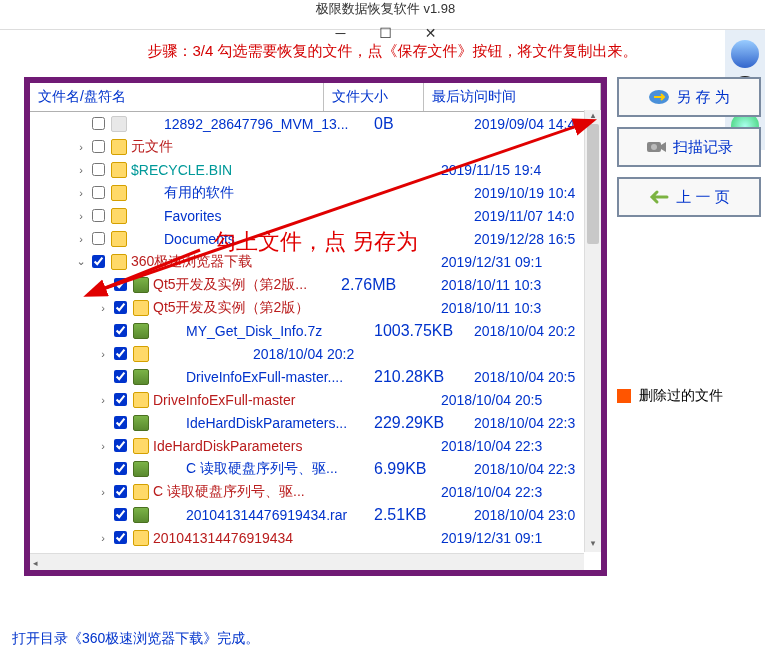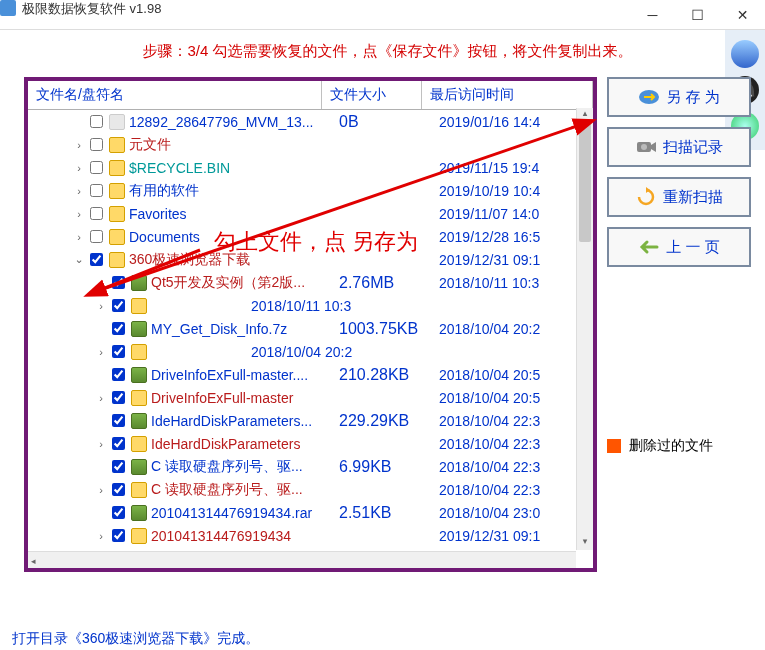--- a/index.html
+++ b/index.html
@@ -1,48 +1,48 @@
 <!DOCTYPE html>
 <html><head>
   <meta charset="utf-8">
   <style>
     * { box-sizing: border-box; margin: 0; padding: 0; }
     body { font-family: "Microsoft YaHei", SimSun, sans-serif; font-size: 13px; background: #fff; width: 765px; height: 650px; overflow: hidden; }
     
-    .titlebar { height: 30px; background: #fff; display: flex; align-items: flex-start; border-bottom: 1px solid #ddd; }
+    .titlebar { height: 30px; background: #fff; display: flex; align-items: center; padding-left: 6px; border-bottom: 1px solid #ddd; flex-direction: column; }
     .titlebar-icon { width: 16px; height: 16px; background: #4a90d9; border-radius: 2px; margin-right: 6px; }
     .titlebar-text { flex: 1; font-size: 13px; color: #333; }
     .win-buttons { display: flex; }
     .win-btn { width: 45px; height: 30px; display: flex; align-items: center; justify-content: center; color: #333; font-size: 14px; }
     
-    .content { padding: 12px 14px 0 24px; position: relative; }
+    .content { padding: 12px 4px 0 24px; position: relative; }
     .step-text { color: #d40000; text-align: center; font-size: 15px; margin-bottom: 16px; }
     
     .main-row { display: flex; gap: 10px; }
     
-    .file-panel { flex: 1; border: 4px solid #701a75; background: #fff; overflow: hidden; position: relative; }
+    .file-panel { flex: 1; border: 6px solid #701a75; background: #fff; overflow: hidden; position: relative; }
     .columns { display: flex; background: #fff; border-bottom: 1px solid #b0b0b0; }
     .col { padding: 5px 8px; color: #0033cc; font-size: 14px; border-right: 1px solid #c0c0c0; }
     .col-name { width: 294px; }
     .col-size { width: 100px; }
     .col-date { flex: 1; }
     
     .file-list { height: 458px; overflow-y: auto; overflow-x: auto; }
     .row { display: flex; align-items: center; height: 23px; padding-left: 4px; white-space: nowrap; }
     .indent { display: inline-block; }
     .expand { width: 14px; text-align: center; color: #666; font-size: 11px; display: inline-block; }
     .chk { width: 13px; height: 13px; margin: 0 4px; accent-color: #0033cc; }
     .fico { width: 16px; height: 16px; margin: 0 4px 0 2px; display: inline-flex; align-items: center; justify-content: center; border-radius: 2px; }
     .fico-file { background: #e8e8e8; border: 1px solid #ccc; }
     .fico-folder { background: #ffd968; border: 1px solid #d4a000; }
     .fico-rar { background: linear-gradient(#7bb347,#5a8a2f); border: 1px solid #4a7020; }
     .fname { width: 210px; overflow: hidden; text-overflow: ellipsis; font-size: 14px; }
     .fsize { width: 100px; color: #0033cc; font-size: 16px; }
     .fdate { color: #0033cc; font-size: 14px; }
-    .c-blue { color: #0033cc; }
+    .c-blue { color: #0033cc; margin-left: 33px; }
     .c-orange { color: #b91c1c; }
     .c-teal { color: #009999; }
     
     .scrollbar-v { position: absolute; right: 0; top: 27px; bottom: 18px; width: 17px; background: #f0f0f0; border-left: 1px solid #ddd; }
     .scroll-thumb { position: absolute; left: 2px; right: 2px; top: 14px; height: 120px; background: #c8c8c8; border-radius: 2px; }
     .scroll-btn { position: absolute; left: 0; right: 0; height: 14px; background: #f0f0f0; text-align: center; font-size: 9px; color: #666; }
     .scrollbar-h { position: absolute; left: 0; right: 17px; bottom: 0; height: 17px; background: #f0f0f0; border-top: 1px solid #ddd; }
     
     .sidebar { width: 144px; display: flex; flex-direction: column; gap: 10px; }
     .btn { height: 40px; border: 2px solid #7a8aa0; background: #f8f8f8; display: flex; align-items: center; justify-content: center; gap: 6px; font-size: 15px; color: #0033cc; cursor: pointer; }
@@ -92,21 +92,21 @@
         <div class="col col-date">最后访问时间</div>
       </div>
       <div class="file-list" id="file-list">
           <div class="row">
             <span class="indent" style="width:40px"></span>
             <span class="expand"></span>
             <input type="checkbox" class="chk" style="">
             <span class="fico fico-file"></span>
             <span class="fname c-blue" style="width:210px">12892_28647796_MVM_13...</span>
             <span class="fsize">0B</span>
-            <span class="fdate">2019/01/16 14:4</span>
+            <span class="fdate">2019/09/04 14:4</span>
           </div>
           <div class="row">
             <span class="indent" style="width:40px"></span>
             <span class="expand">›</span>
             <input type="checkbox" class="chk" style="">
             <span class="fico fico-folder"></span>
             <span class="fname c-orange" style="width:210px">元文件</span>
             <span class="fsize"></span>
             <span class="fdate"></span>
           </div>
@@ -162,20 +162,21 @@
             <span class="fico fico-rar"></span>
             <span class="fname c-orange" style="width:188px">Qt5开发及实例（第2版...</span>
             <span class="fsize">2.76MB</span>
             <span class="fdate">2018/10/11 10:3</span>
           </div>
           <div class="row">
             <span class="indent" style="width:62px"></span>
             <span class="expand">›</span>
             <input type="checkbox" class="chk" checked="" style="">
             <span class="fico fico-folder"></span>
+            <span class="fname c-orange" style="width:188px">Qt5开发及实例（第2版）</span>
             <span class="fsize"></span>
             <span class="fdate">2018/10/11 10:3</span>
           </div>
           <div class="row">
             <span class="indent" style="width:62px"></span>
             <span class="expand"></span>
             <input type="checkbox" class="chk" checked="" style="">
             <span class="fico fico-rar"></span>
             <span class="fname c-blue" style="width:188px">MY_Get_Disk_Info.7z</span>
             <span class="fsize">1003.75KB</span>
@@ -293,29 +294,20 @@
       </div>
       <div class="btn">
         <span class="btn-icon">
           <svg width="22" height="18" viewBox="0 0 22 18">
               <rect x="2" y="4" width="14" height="10" rx="2" fill="#888"></rect>
               <circle cx="9" cy="9" r="3" fill="#bbb"></circle>
               <path d="M16 7 L21 4 L21 14 L16 11 Z" fill="#888"></path>
             </svg>
         </span>
         <span>扫描记录</span>
-      </div>
-      <div class="btn">
-        <span class="btn-icon">
-          <svg width="20" height="20" viewBox="0 0 20 20">
-              <path d="M10 3 A7 7 0 1 1 3 10" stroke="#f5a623" stroke-width="2.5" fill="none"></path>
-              <path d="M10 0 L10 6 L14 3 Z" fill="#f5a623"></path>
-            </svg>
-        </span>
-        <span>重新扫描</span>
       </div>
       <div class="btn">
         <span class="btn-icon">
           <svg width="20" height="16" viewBox="0 0 20 16">
               <path d="M18 8 L4 8 M8 3 L3 8 L8 13" stroke="#7cb342" stroke-width="3" fill="none" stroke-linecap="round"></path>
             </svg>
         </span>
         <span>上 一 页</span>
       </div>
 

